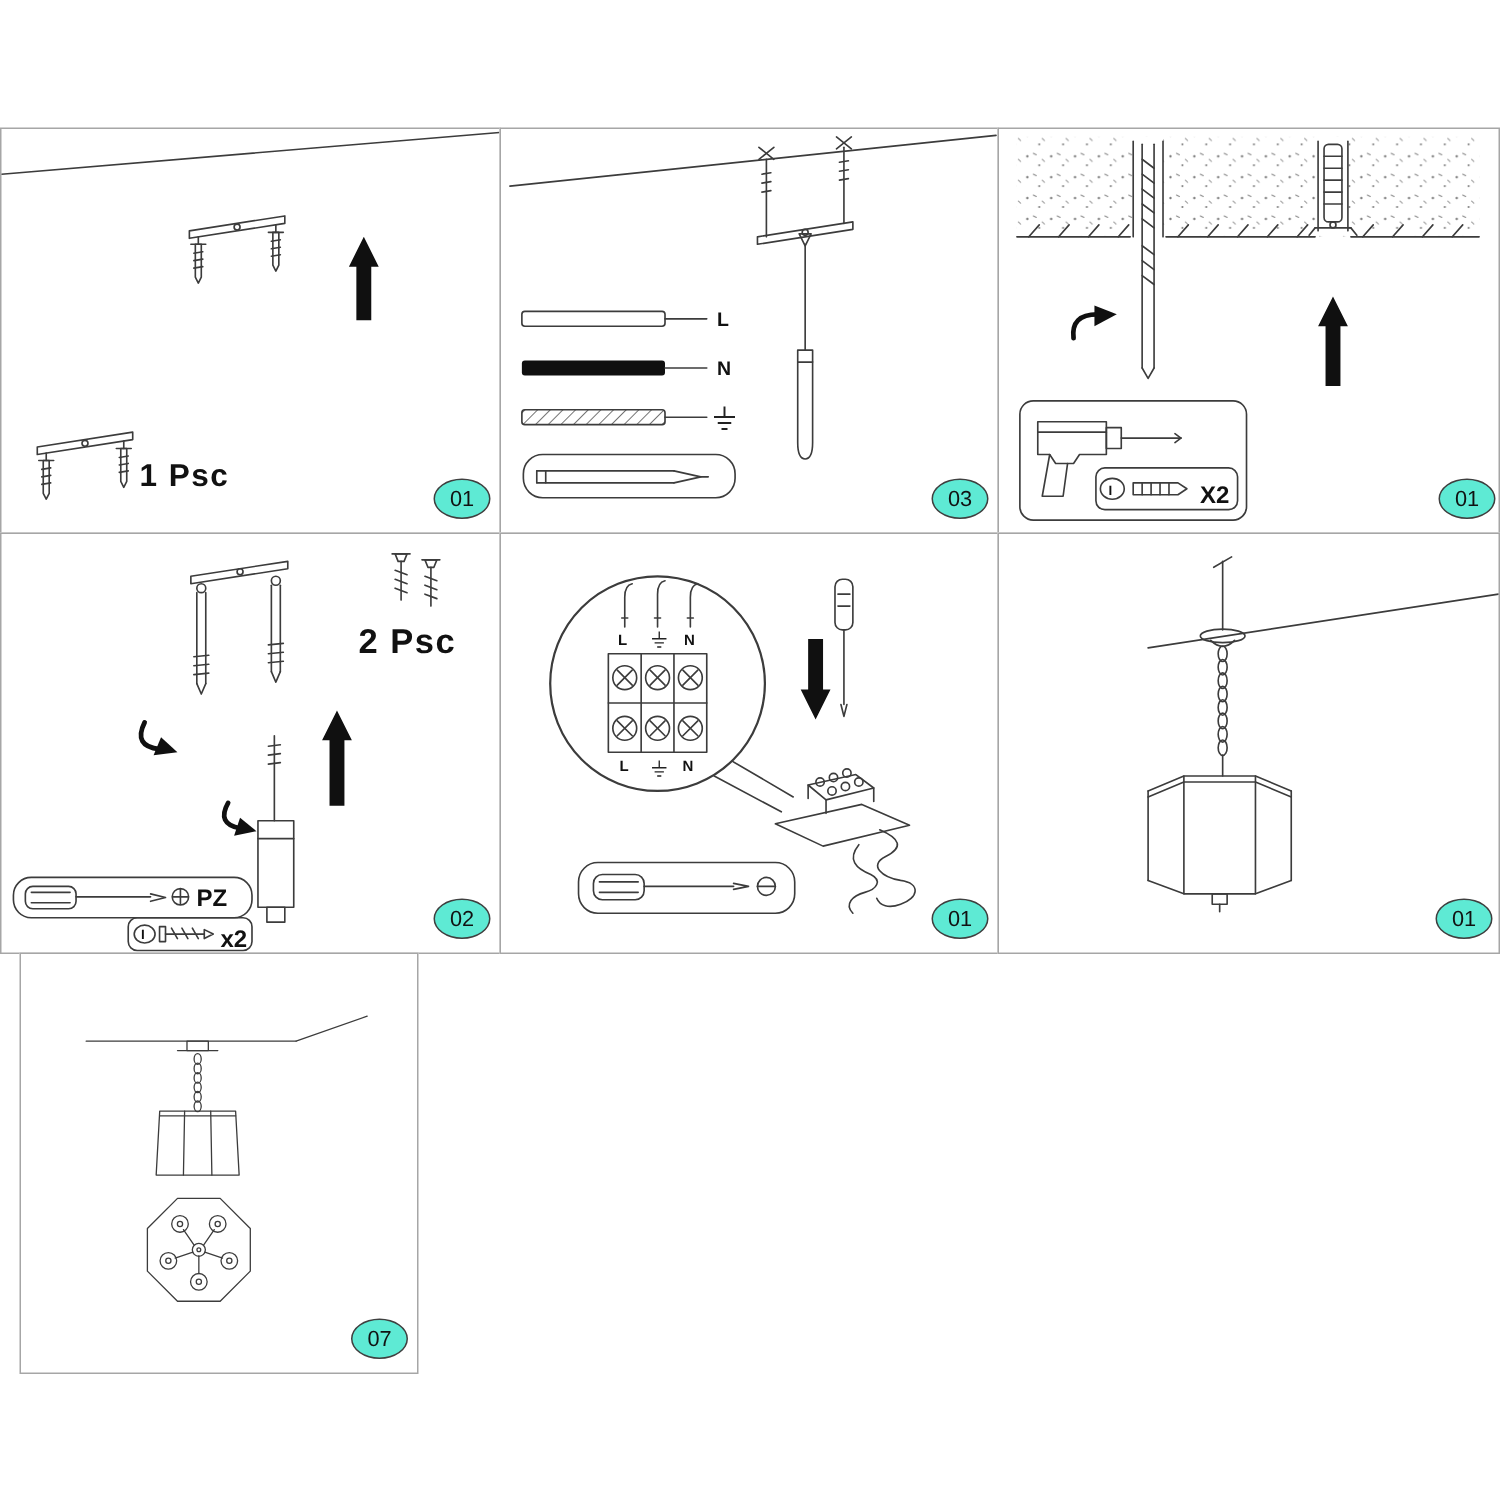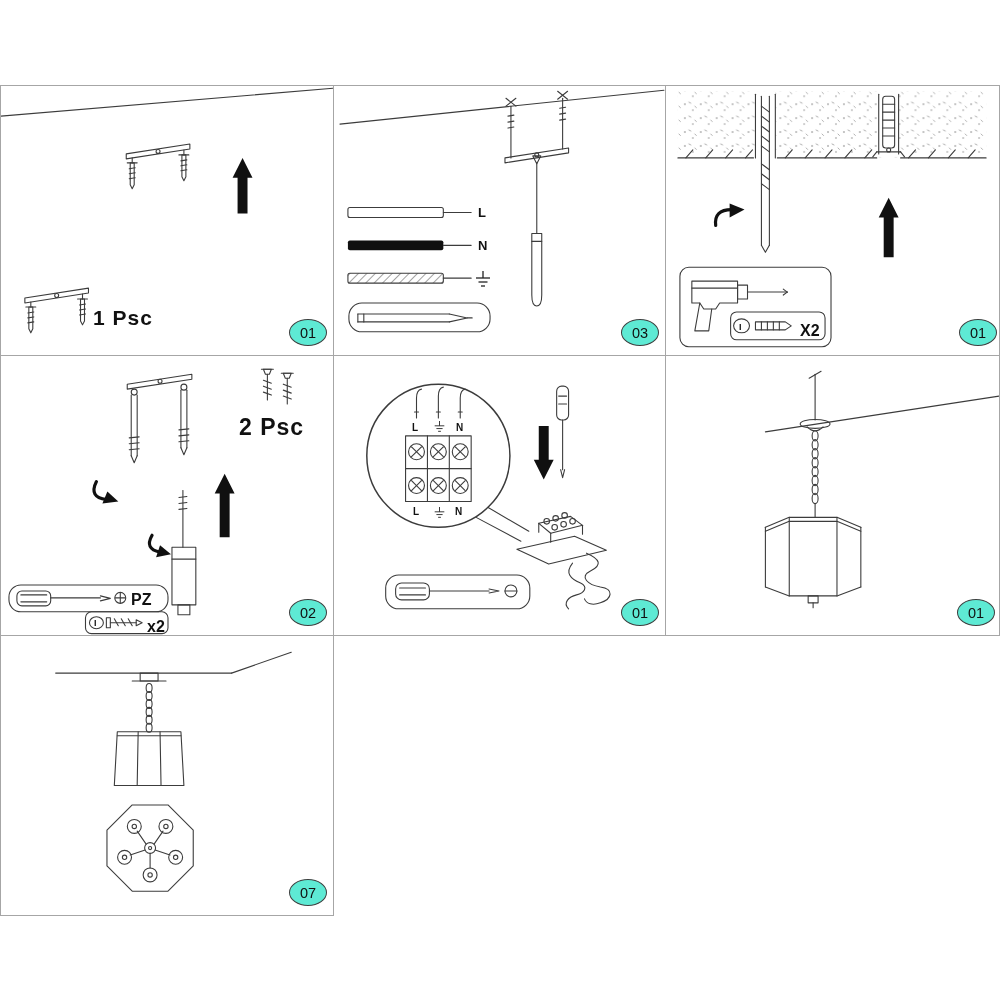--- a/index.html
+++ b/index.html
@@ -449,21 +449,21 @@
         <line x1="124" y1="162" x2="124" y2="241"></line>
         <line x1="172" y1="162" x2="172" y2="241"></line>
         <path d="M100,232 L124,241 L172,241 L196,232"></path>
         <rect x="143" y="241" width="10" height="7"></rect>
         <line x1="148" y1="248" x2="148" y2="253"></line>
       </g>
     </svg>
     <div class="badge" style="right:4px">01</div>
   </figure>
 
-  <figure class="panel" style="left:0;top:635px;width:334px;height:281px">
+  <figure class="panel" style="left:13px;top:635px;width:266px;height:281px">
     <svg viewBox="0 0 334 280">
       <g>
         <line x1="55" y1="37" x2="232" y2="37"></line>
         <line x1="232" y1="37" x2="292" y2="16"></line>
       </g>
       <g>
         <rect x="140" y="37" width="18" height="8"></rect>
         <line x1="132" y1="45" x2="166" y2="45"></line>
       </g>
       <g>

